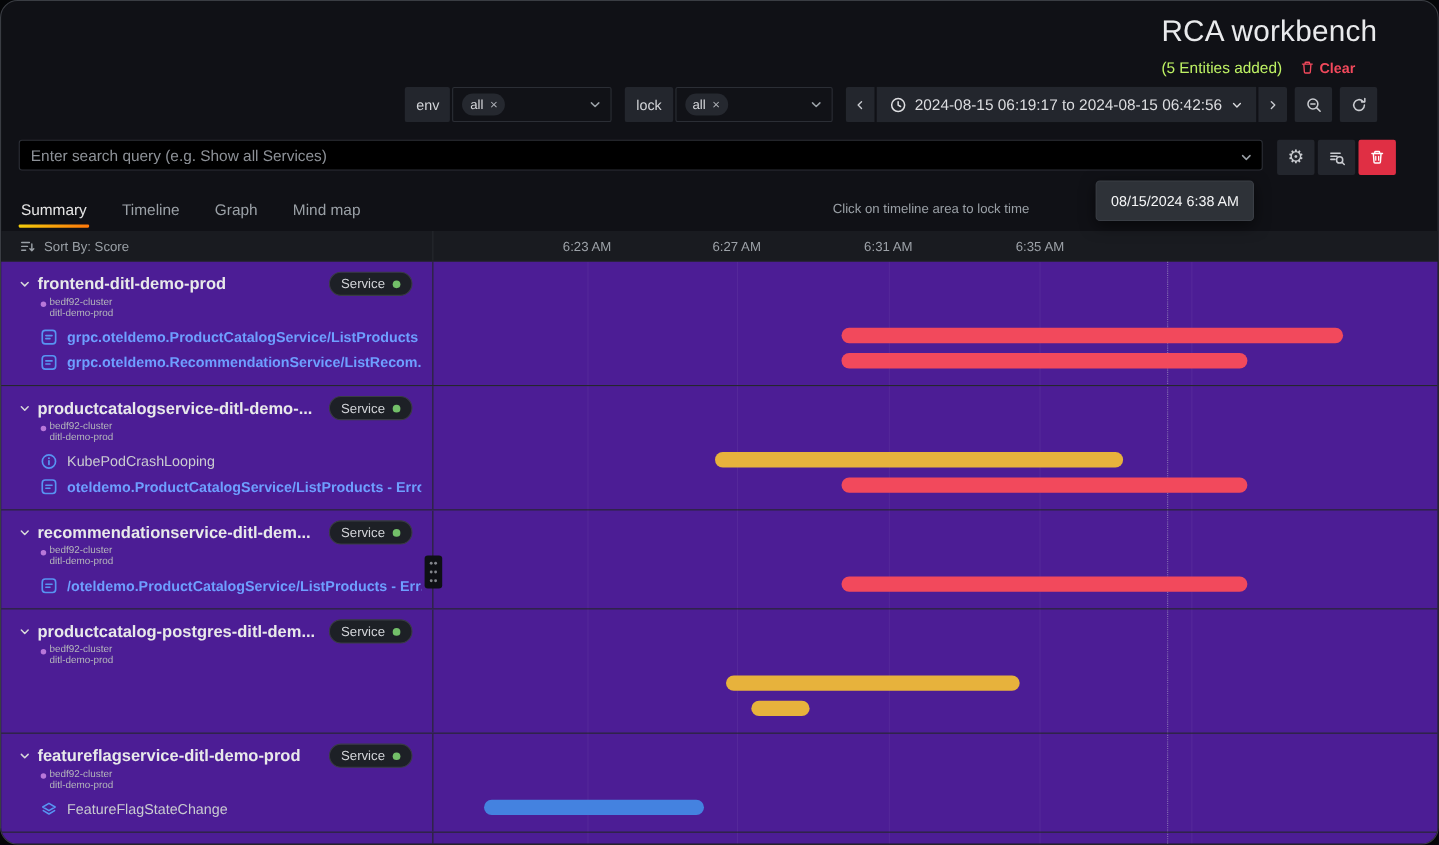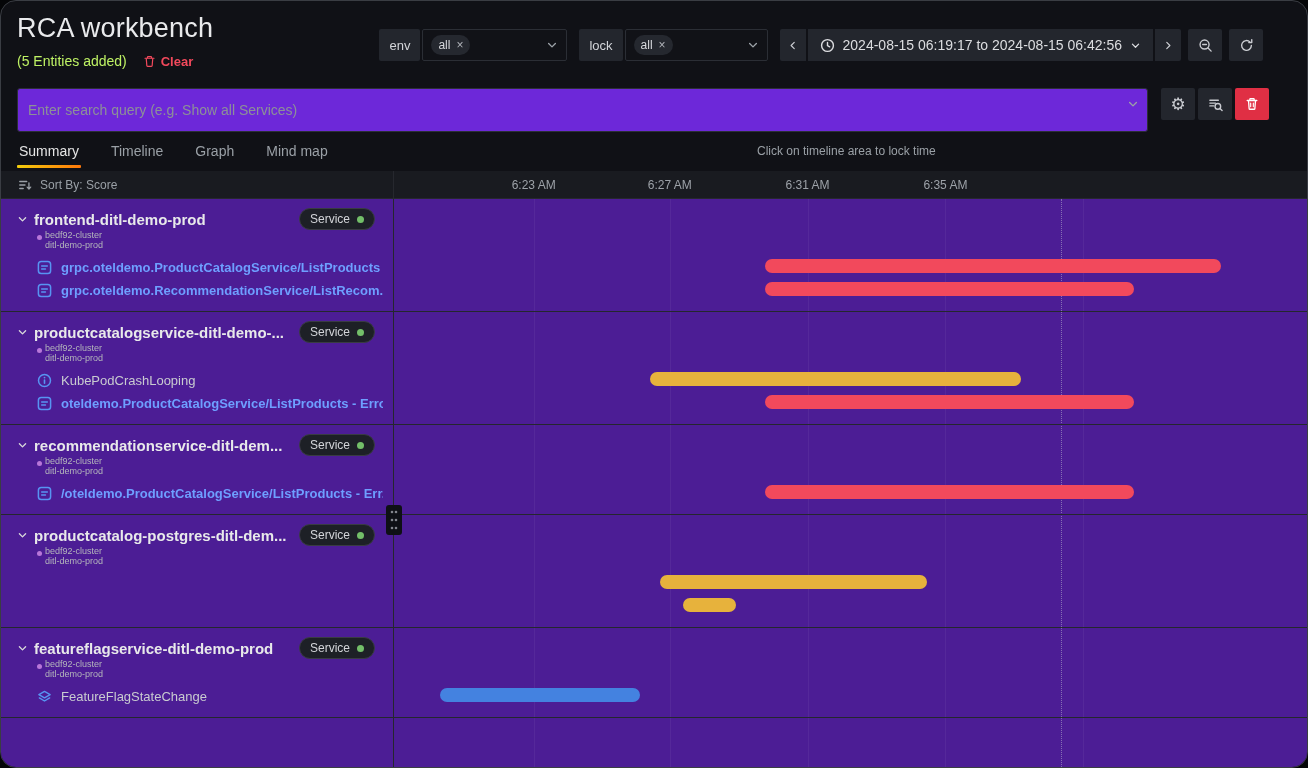--- a/index.html
+++ b/index.html
@@ -1,20 +1,20 @@
 <!DOCTYPE html>
 <html style="--link: #6e9fff; --accent-tab: #ff780a; --service-dot: #73bf69; --cluster-dot: #b877d9; --danger: #e02f44;"><head>
 <meta charset="utf-8">
 <style>
   *{box-sizing:border-box;}
   html,body{margin:0;padding:0;background:#050608;font-family:"Liberation Sans","DejaVu Sans",sans-serif;}
   .window{width:1308px;height:768px;background:#101116;border:1px solid #3a3d43;border-radius:16px;overflow:hidden;position:relative;display:flex;flex-direction:column;}
 
   
-  .topbar{display:flex;justify-content:space-between;align-items:center;padding:10px 44px 0 16px;}
+  .topbar{display:flex;justify-content:space-between;align-items:flex-end;padding:10px 55px 0 16px;flex-direction:column;}
   .page-title{font-size:27px;line-height:34px;color:#e9eaec;font-weight:500;letter-spacing:.2px;}
   .entities-row{display:flex;align-items:center;gap:16px;margin-top:5px;height:22px;}
   .entities-note{font-size:14px;font-weight:400;color:#bef264;}
   .clear-btn{display:flex;align-items:center;gap:5px;color:#f2495c;font-size:13px;font-weight:600;cursor:pointer;}
   .topbar-right{display:flex;gap:12px;margin-top:7px;align-items:center;}
   .filter-group{display:flex;align-items:stretch;height:32px;}
   .filter-label{background:#23262d;color:#d3d5d9;font-size:13px;display:flex;align-items:center;padding:0 10px;border-radius:2px;margin-right:2px;}
   .filter-select{background:#111217;border:1px solid #2b2e35;border-radius:2px;display:flex;align-items:center;padding:0 8px;gap:6px;cursor:pointer;}
   .env-select{width:145px;}.site-select{width:143px;}
   .chip{background:#25282f;border-radius:10px;color:#d8d9dd;font-size:12px;padding:3px 7px;display:flex;align-items:center;gap:6px;}
@@ -23,21 +23,21 @@
   .time-group{display:flex;align-items:center;}
   .tp-btn{height:32px;background:#23262d;color:#c9cbd0;display:flex;align-items:center;justify-content:center;cursor:pointer;}
   .tp-prev{width:26px;border-radius:2px 0 0 2px;margin-right:2px;}
   .tp-next{width:26px;border-radius:0 2px 2px 0;margin-left:2px;}
   .tp-main{padding:0 12px;gap:8px;font-size:14px;color:#dcdde0;white-space:nowrap;}
   .tp-zoom,.tp-refresh{width:34px;margin-left:7px;border-radius:2px;}
 
   
   .search-row{display:flex;gap:3px;padding:0 38px 0 16px;margin-top:16px;height:32px;}
   .search-wrap{flex:1;position:relative;margin-right:10px;}
-  .search-input{width:100%;height:44px;background:#6d28d9;border:1px solid #2c2f36;border-radius:3px;color:#c9cbd0;font-size:14px;padding:0 30px 0 10px;outline:none;font-family:inherit;}
+  .search-input{width:100%;height:28px;background:#000000;border:1px solid #2c2f36;border-radius:3px;color:#c9cbd0;font-size:14px;padding:0 30px 0 10px;outline:none;font-family:inherit;}
   .search-input::placeholder{color:#8d9197;}
   .search-caret{position:absolute;right:9px;top:50%;transform:translateY(-50%);color:#9aa0a6;display:flex;}
   .icon-btn{width:34px;height:32px;background:#23262d;border-radius:2px;display:flex;align-items:center;justify-content:center;color:#c9cbd0;cursor:pointer;font-size:17px;}
   .icon-btn.danger{background:var(--danger,#e02f44);color:#fff;}
 
   
   .tabs-row{display:flex;align-items:center;padding:0 16px;margin-top:14px;height:34px;position:relative;}
   .tabs{display:flex;gap:28px;height:100%;}
   .tab{position:relative;display:flex;align-items:center;font-size:14px;color:#9aa0a6;cursor:pointer;padding:0 2px;}
   .tab.active{color:#e5e5e5;font-weight:500;}
@@ -452,20 +452,21 @@
             <div class="bar" style="left: 5%; width: 21.9%; top: 60px; background: rgb(68, 130, 224);"></div>
           </div>
   </div>
       </div>
     <div class="filler">
       <div class="filler-left"></div>
       <div class="filler-right"></div>
     </div>
   </div>
 
+  <div class="hover-tooltip">08/15/2024 6:38 AM</div>
   <div class="resize-handle">
     <span style="display:flex;">
       <svg width="10" height="24" viewBox="0 0 10 24">
           <circle cx="3" cy="4" r="1.3" fill="#82858c"></circle>
           <circle cx="7" cy="4" r="1.3" fill="#82858c"></circle>
           <circle cx="3" cy="12" r="1.3" fill="#82858c"></circle>
           <circle cx="7" cy="12" r="1.3" fill="#82858c"></circle>
           <circle cx="3" cy="20" r="1.3" fill="#82858c"></circle>
           <circle cx="7" cy="20" r="1.3" fill="#82858c"></circle>
         </svg>

